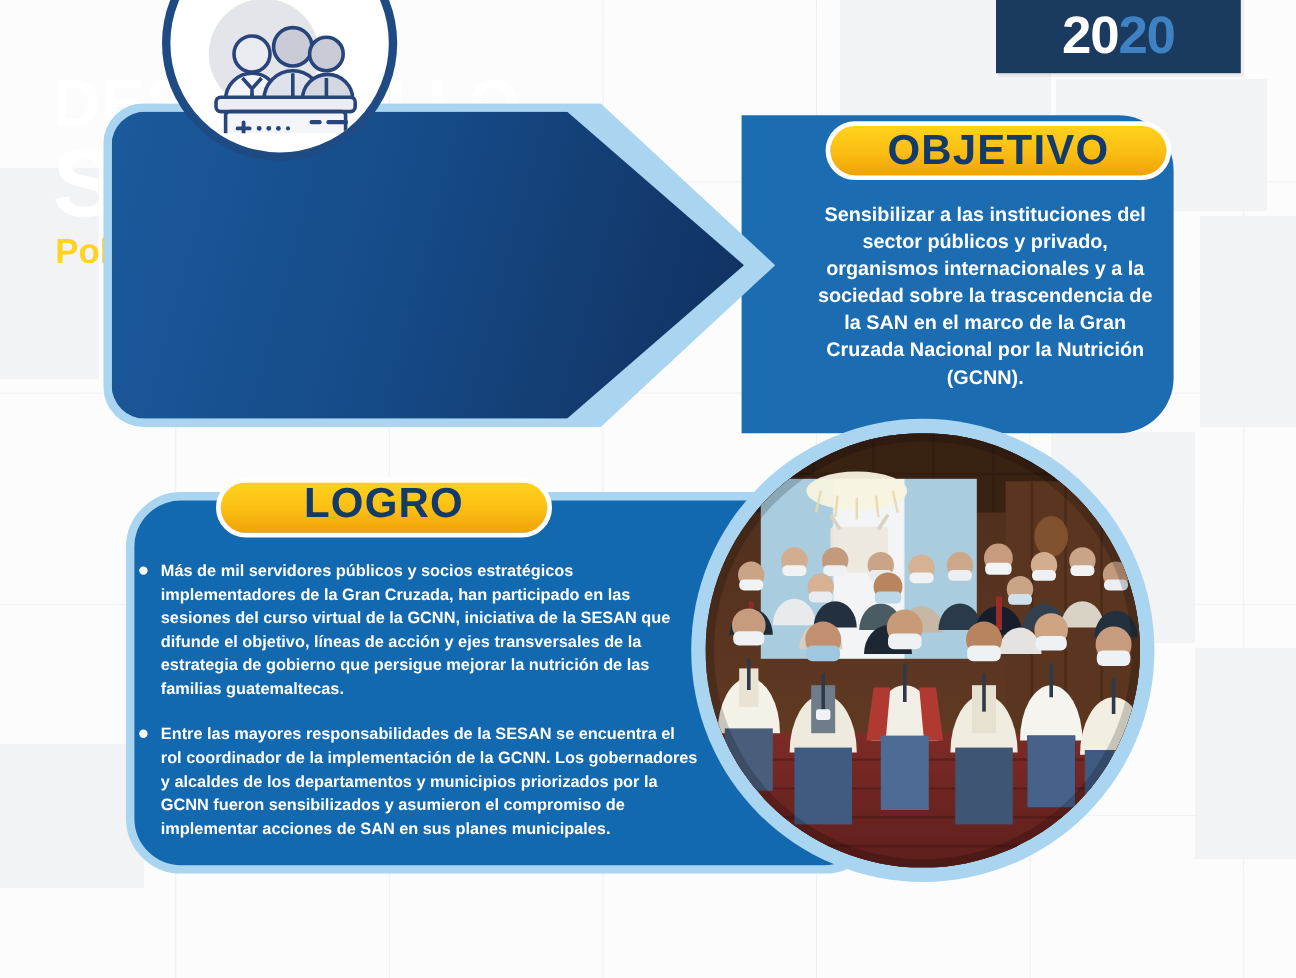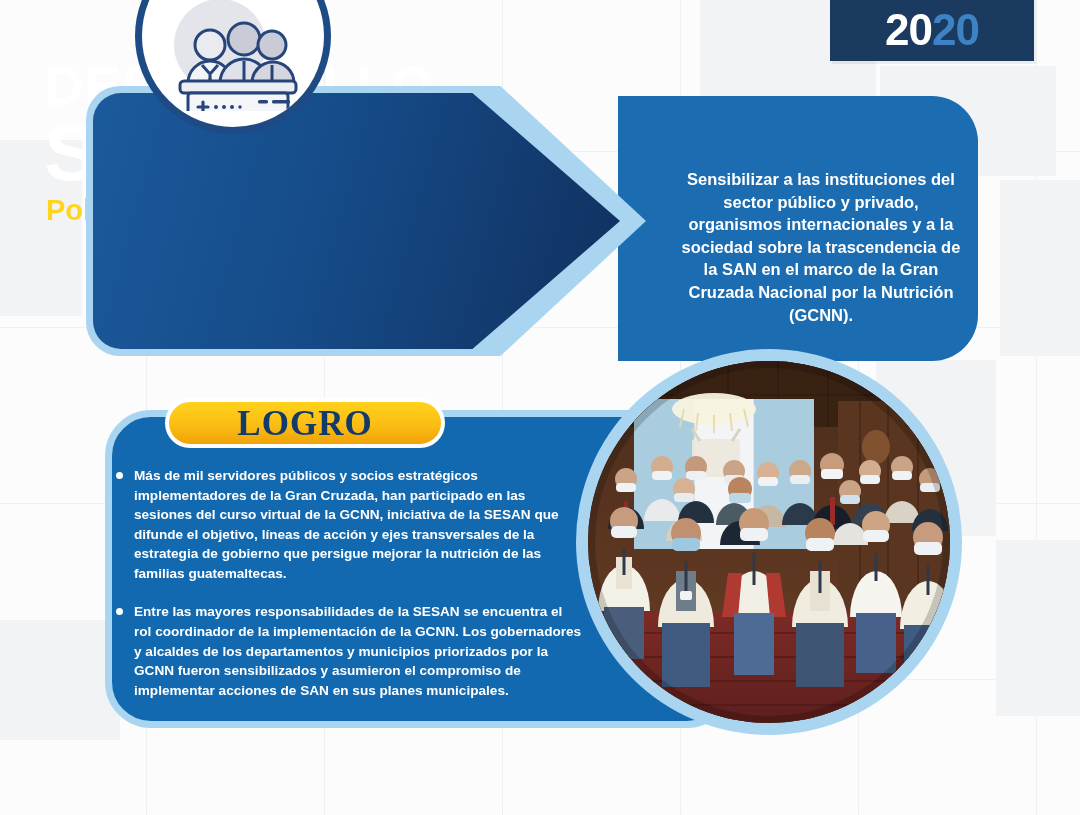--- a/index.html
+++ b/index.html
@@ -170,31 +170,29 @@
     left: 105px; top: 410px;
     width: 628px; height: 318px;
     background: #1269b0;
     border: 7px solid #a9d5f0;
     box-sizing: border-box;
     border-radius: 46px;
     z-index: 2;
   }
   .logro-badge {
     position: absolute;
-    left: 165px; top: 398px;
+    left: 180px; top: 398px;
     width: 280px; height: 50px;
     border-radius: 26px;
     background: linear-gradient(180deg, #ffd21c 0%, #fbbd13 55%, #f0a207 100%);
     border: 4px solid #ffffff;
     box-sizing: border-box;
     z-index: 8;
     display: flex;
-    align-items: center;
     justify-content: center;
-    font-family: Liberation Serif, serif;
   }
   .logro-badge span {
     color: #123a6b;
     font-size: 35px;
     font-weight: bold;
     letter-spacing: 1px;
     line-height: 1;
   }
   .logro-list {
     position: absolute;
@@ -312,21 +310,24 @@
     <div class="outline"></div>
     <div class="fill"></div>
   </div>
   <div class="banner-text">
     <p class="t-desarrollo">DESARROLLO</p>
     <p class="t-social">SOCIAL</p>
     <p class="t-politica">Política General de Gobierno</p>
   </div>
 
   <div class="objetivo-panel"></div>
-  <div class="objetivo-body">Sensibilizar a las instituciones del sector público y privado, organismos internacionales y a la sociedad sobre la trascendencia de la SAN en el marco de la Gran Cruzada Nacional por la Nutrición (GCNN).</div>
+  <div class="objetivo-badge">
+    <span>OBJETIVO</span>
+  </div>
+  <div class="objetivo-body">Sensibilizar a las instituciones del sector públicos y privado, organismos internacionales y a la sociedad sobre la trascendencia de la SAN en el marco de la Gran Cruzada Nacional por la Nutrición (GCNN).</div>
 
   <div class="logro-panel"></div>
   <div class="logro-badge">
     <span>LOGRO</span>
   </div>
   <ul class="logro-list">
     <li>Más de mil servidores públicos y socios estratégicos implementadores de la Gran Cruzada, han participado en las sesiones del curso virtual de la GCNN, iniciativa de la SESAN que difunde el objetivo, líneas de acción y ejes transversales de la estrategia de gobierno que persigue mejorar la nutrición de las familias guatemaltecas.</li>
     <li>Entre las mayores responsabilidades de la SESAN se encuentra el rol coordinador de la implementación de la GCNN.  Los gobernadores y alcaldes de los departamentos y municipios priorizados por la GCNN fueron sensibilizados y asumieron el compromiso de implementar acciones de SAN en sus planes municipales.</li>
   </ul>
 

